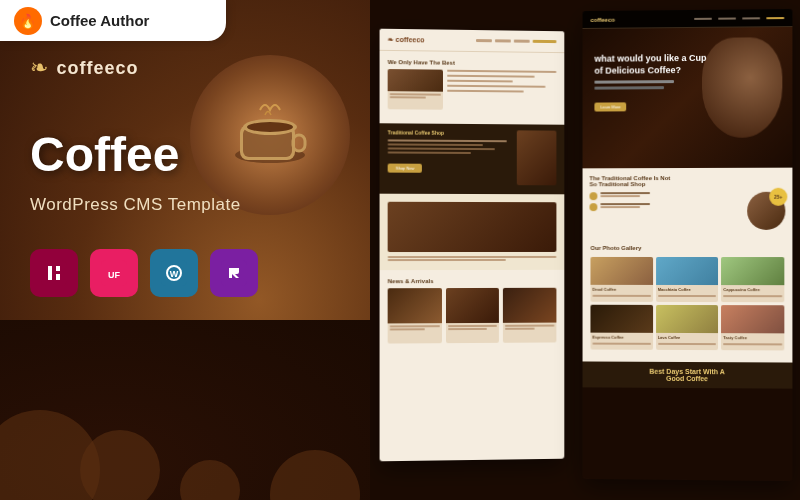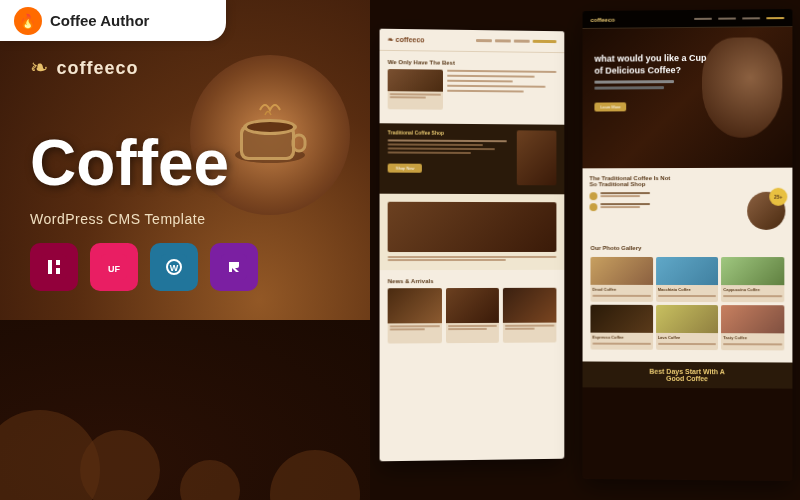--- a/index.html
+++ b/index.html
@@ -92,32 +92,32 @@
       font-size: 22px;
       color: #e8c06a;
     }
     .brand-name {
       font-size: 18px;
       font-weight: 600;
       color: #f5e6d0;
       letter-spacing: 1px;
     }
     .main-title {
-      font-size: 64px;
+      font-size: 48px;
       font-weight: 800;
       color: white;
       line-height: 1.0;
       margin-bottom: 16px;
       text-shadow: 2px 2px 8px rgba(0,0,0,0.5);
     }
     .subtitle {
-      font-size: 14px;
+      font-size: 17px;
       font-weight: 400;
       color: #f0dfc0;
-      margin-bottom: 16px;
+      margin-bottom: 34px;
       letter-spacing: 0.5px;
     }
 
     
     .plugin-icons {
       display: flex;
       gap: 12px;
     }
     .plugin-badge {
       width: 48px;

